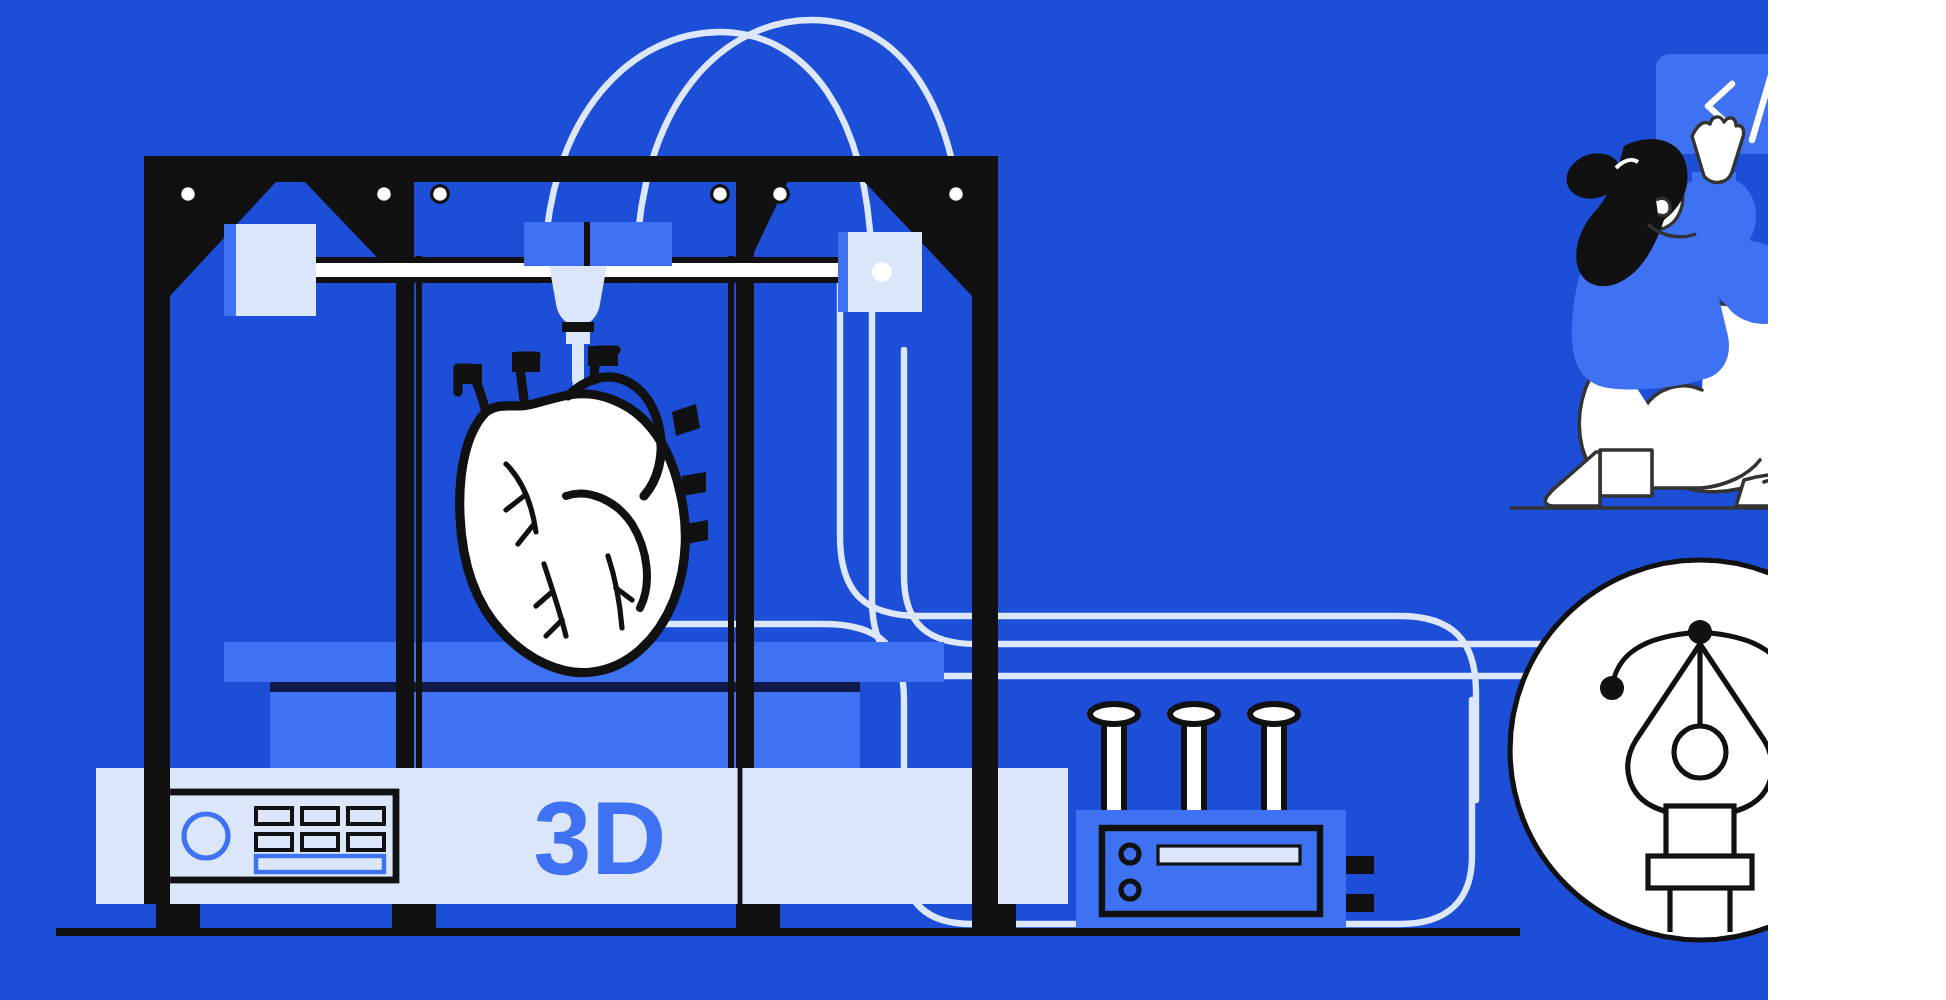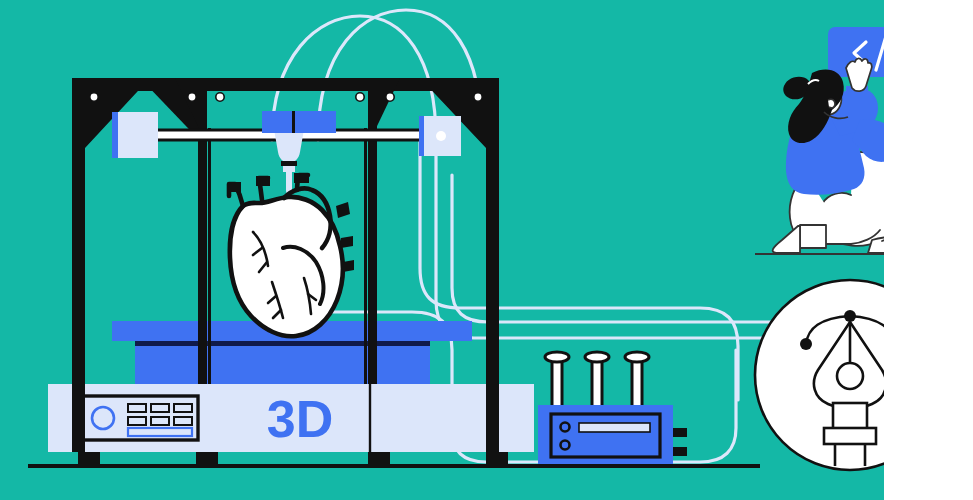--- a/index.html
+++ b/index.html
@@ -8,21 +8,21 @@
     padding: 0;
     background: #ffffff;
   }
   body {
     font-family: "Liberation Sans", sans-serif;
   }
   #scene {
     position: relative;
     width: 884px;
     height: 500px;
-    background: #14b8a6;
+    background: #1d4ed8;
     overflow: hidden;
   }
   #scene svg {
     display: block;
   }
   .txt-3d {
     font-family: "Liberation Sans", sans-serif;
     font-size: 52px;
     font-weight: 700;
     fill: #3F72F2;

